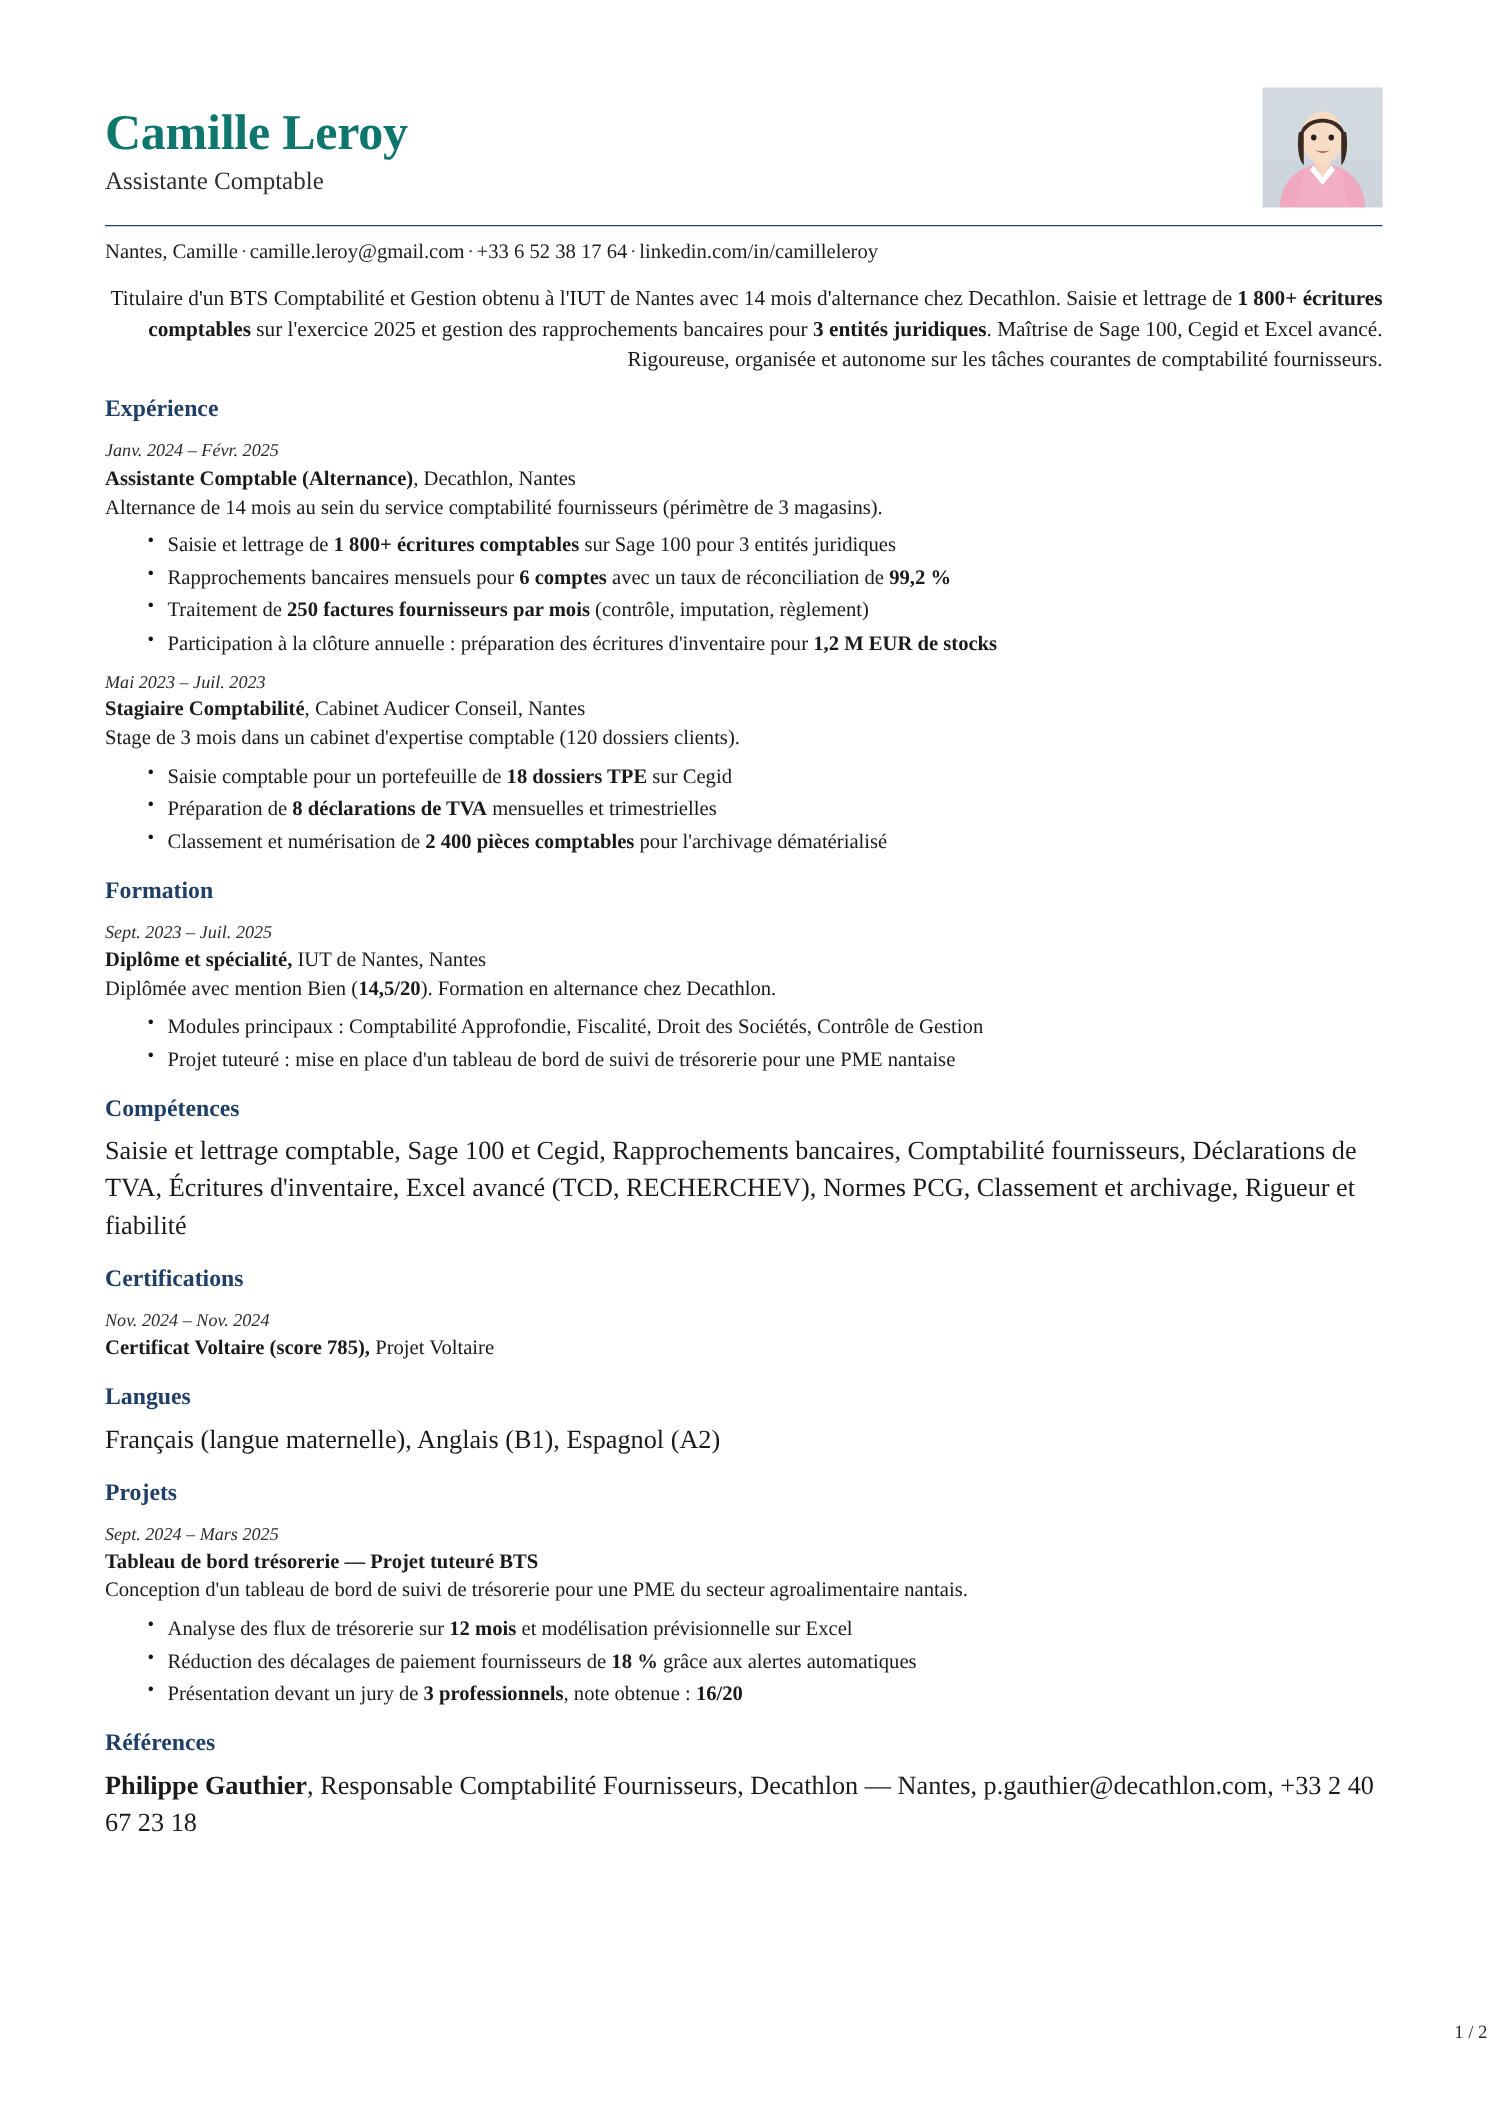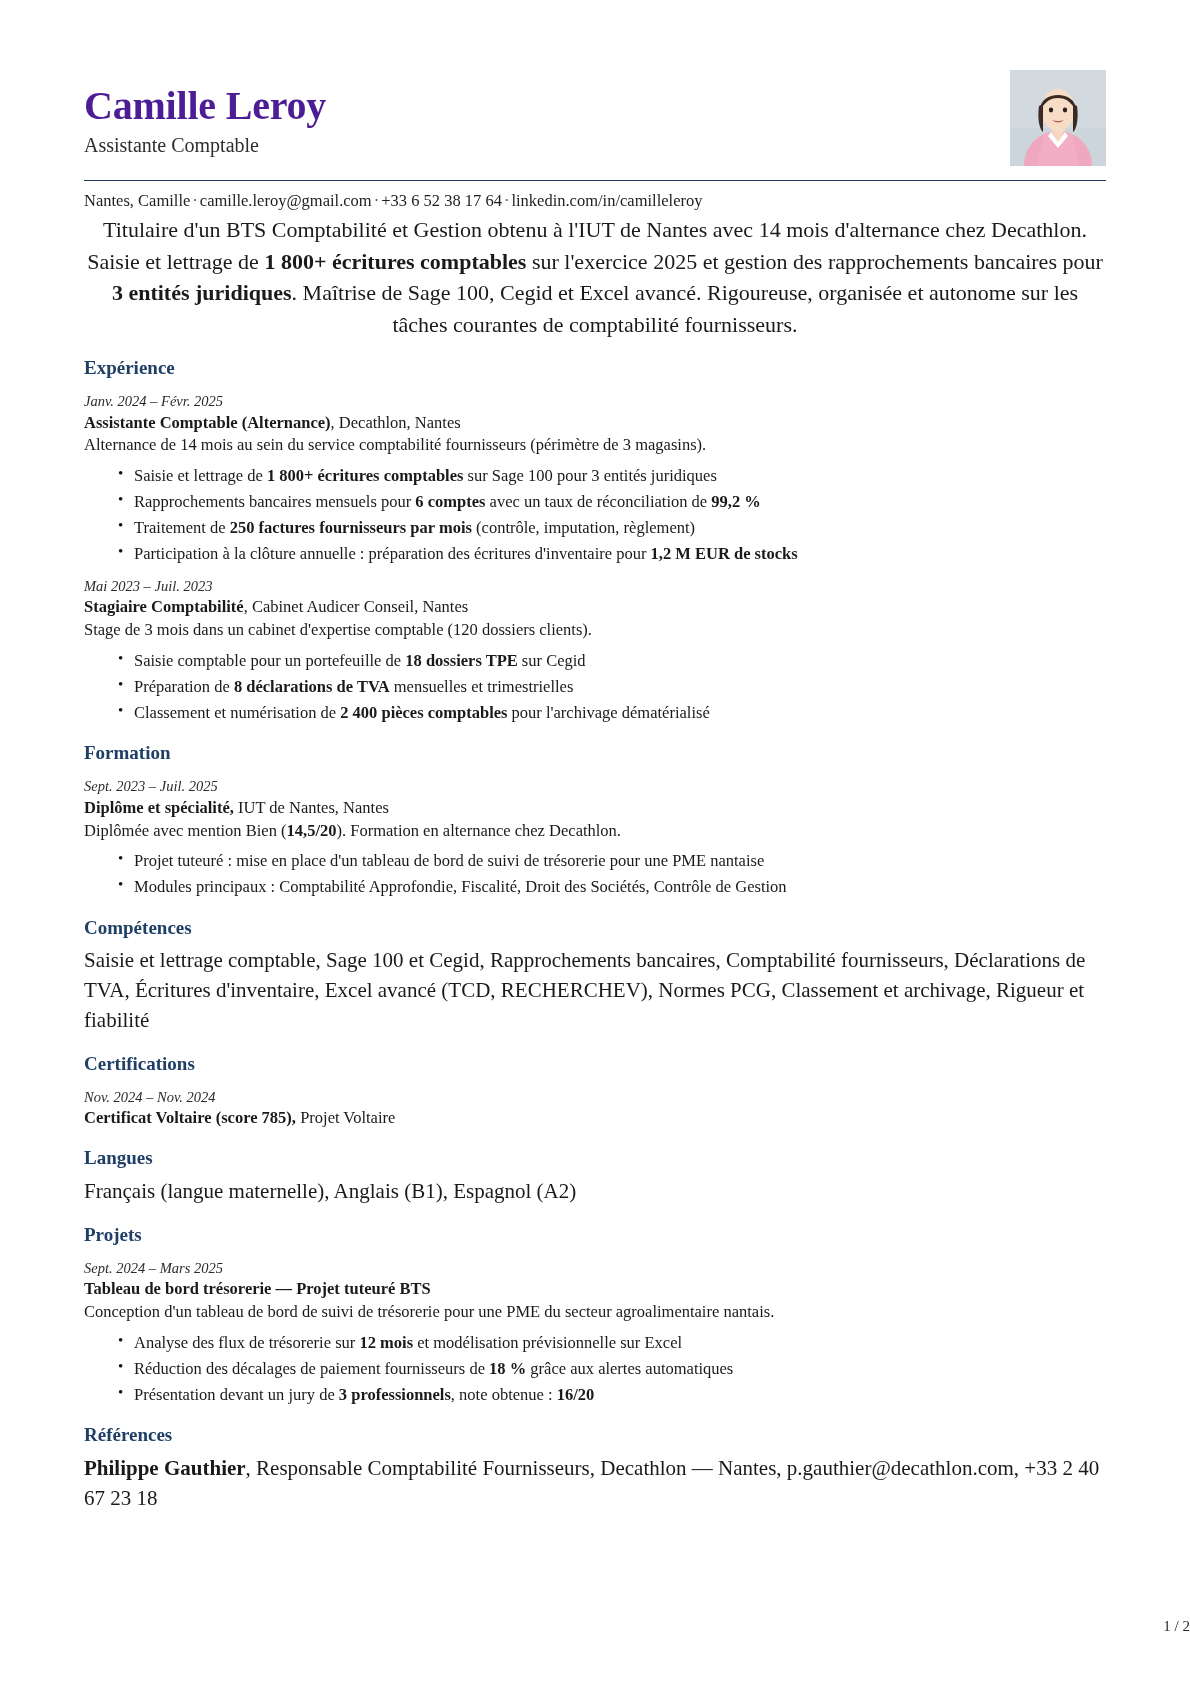--- a/index.html
+++ b/index.html
@@ -23,21 +23,21 @@
   .header {
     display: flex;
     align-items: flex-start;
     justify-content: space-between;
     position: relative;
   }
   .identity { padding-top: 14px; }
   .name {
     font-size: 40px;
     font-weight: bold;
-    color: #4c1d95;
+    color: #0f766e;
     letter-spacing: -0.2px;
     line-height: 1.12;
     margin: 0;
     white-space: nowrap;
   }
   .headline {
     font-size: 20px;
     color: #2e2e2e;
     margin-top: 4px;
     line-height: 1.2;
@@ -61,24 +61,24 @@
 
   .contact {
     font-size: 16.5px;
     color: #1d1d1d;
     margin-top: 9px;
     line-height: 1.35;
   }
   .contact .sep { color: #555; padding: 0 2px; }
 
   .summary {
-    font-size: 22px;
+    font-size: 17px;
     line-height: 1.43;
-    margin-top: 2px;
-    text-align: center;
+    margin-top: 15px;
+    text-align: right;
   }
 
   
   .section { margin-top: 17px; }
   .section-title {
     font-size: 19px;
     font-weight: bold;
     color: #1f3f66;
     margin: 0 0 7px 0;
     line-height: 1.2;
@@ -204,22 +204,22 @@
     </div>
   </div>
 
   <div class="section">
     <h2 class="section-title">Formation</h2>
     <div class="entry">
       <div class="dates">Sept. 2023 – Juil. 2025</div>
       <div class="entry-title"><b>Diplôme et spécialité,</b><span> IUT de Nantes, Nantes</span></div>
       <div class="entry-desc"><span>Diplômée avec mention Bien (</span><b>14,5/20</b><span>). Formation en alternance chez Decathlon.</span></div>
       <ul class="bullets">
+        <li><span>Modules principaux : Comptabilité Approfondie, Fiscalité, Droit des Sociétés, Contrôle de Gestion</span></li>
         <li><span>Projet tuteuré : mise en place d'un tableau de bord de suivi de trésorerie pour une PME nantaise</span></li>
-        <li><span>Modules principaux : Comptabilité Approfondie, Fiscalité, Droit des Sociétés, Contrôle de Gestion</span></li>
       </ul>
     </div>
   </div>
 
   <div class="section">
     <h2 class="section-title">Compétences</h2>
     <div class="plain-text">Saisie et lettrage comptable, Sage 100 et Cegid, Rapprochements bancaires, Comptabilité fournisseurs, Déclarations de TVA, Écritures d'inventaire, Excel avancé (TCD, RECHERCHEV), Normes PCG, Classement et archivage, Rigueur et fiabilité</div>
   </div>
 
   <div class="section">

